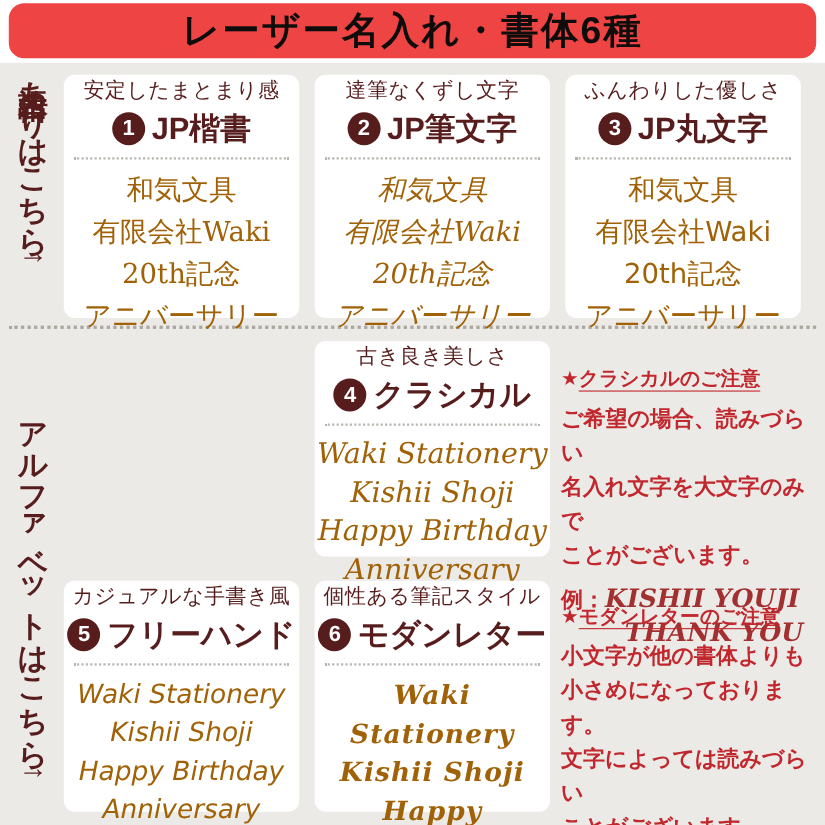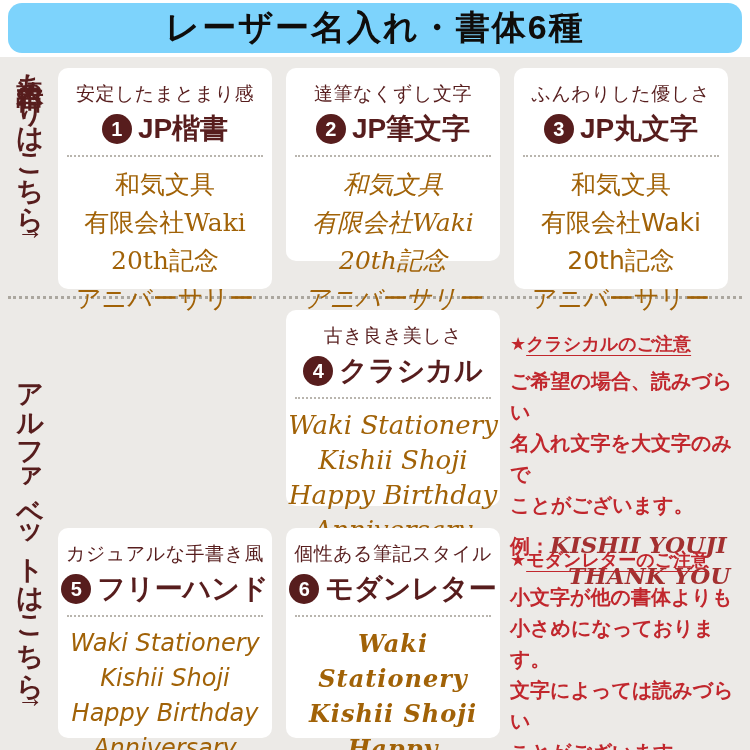--- a/index.html
+++ b/index.html
@@ -7,21 +7,21 @@
     width:750px;height:750px;background:#ffffff;
     font-family:"Liberation Sans","DejaVu Sans",sans-serif;
     -webkit-font-smoothing:antialiased;
   }
   .page{position:relative;width:750px;height:750px;overflow:hidden;}
   .bg{position:absolute;left:0;top:57px;width:750px;height:693px;background:#eceae7;}
 
   
   .banner{
     position:absolute;left:8px;top:3px;width:734px;height:50px;
-    background:#7dd3fc;border-radius:14px;
+    background:#ef4444;border-radius:14px;
     display:flex;align-items:center;justify-content:center;
   }
   .banner-title{
     font-size:34px;font-weight:900;color:#0f0d0b;letter-spacing:2px;
     font-family:"Liberation Sans","DejaVu Sans",sans-serif;
   }
 
   
   .vlabel{
     position:absolute;left:12px;
@@ -33,27 +33,27 @@
 
   
   .divider{position:absolute;left:8px;width:734px;top:296px;border-top:3px dotted #aba79f;}
 
   
   .card{
     position:absolute;width:214px;background:#ffffff;border-radius:10px;
     text-align:center;color:#571d1d;
   }
   .c1{left:58px;top:68px;height:221px;}
-  .c2{left:286px;top:68px;height:193px;}
+  .c2{left:286px;top:68px;height:221px;}
   .c3{left:514px;top:68px;height:221px;}
   .c4{left:286px;top:310px;height:196px;}
   .c5{left:58px;top:528px;height:210px;}
   .c6{left:286px;top:528px;height:210px;}
 
-  .tagline{padding-top:13px;font-size:19px;letter-spacing:0.5px;color:#571d1d;}
+  .tagline{padding-top:1px;font-size:19px;letter-spacing:0.5px;color:#571d1d;}
   .title-row{
     margin-top:3px;display:flex;align-items:center;justify-content:center;gap:6px;
     font-size:28px;font-weight:bold;color:#571d1d;
   }
   .num{
     flex:0 0 auto;width:30px;height:30px;border-radius:50%;background:#571d1d;
     color:#ffffff;font-size:20px;line-height:30px;font-weight:bold;text-align:center;
   }
   .dots{margin:7px 9px 0 9px;border-top:2px dotted #b9b5ae;}
   .sample{margin-top:9px;color:#a16207;}

